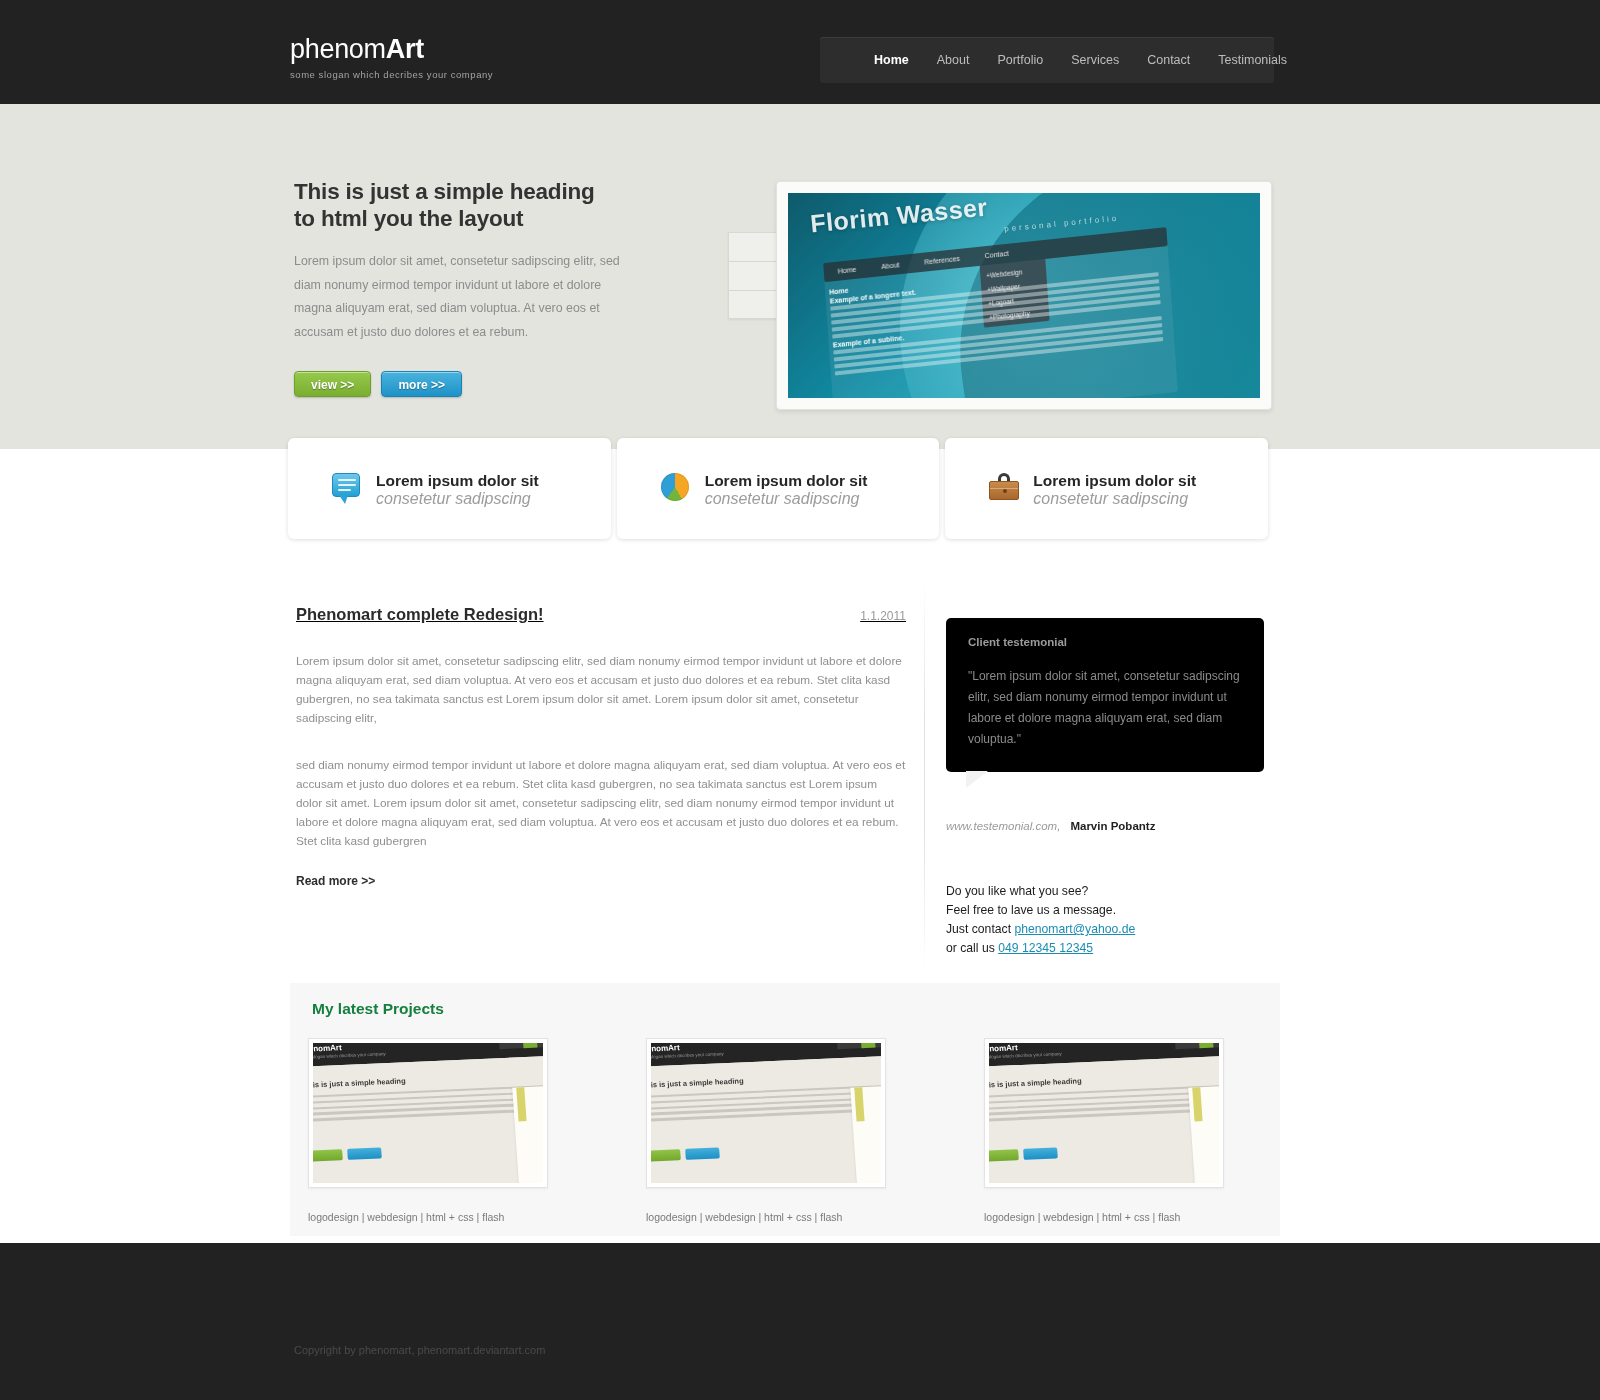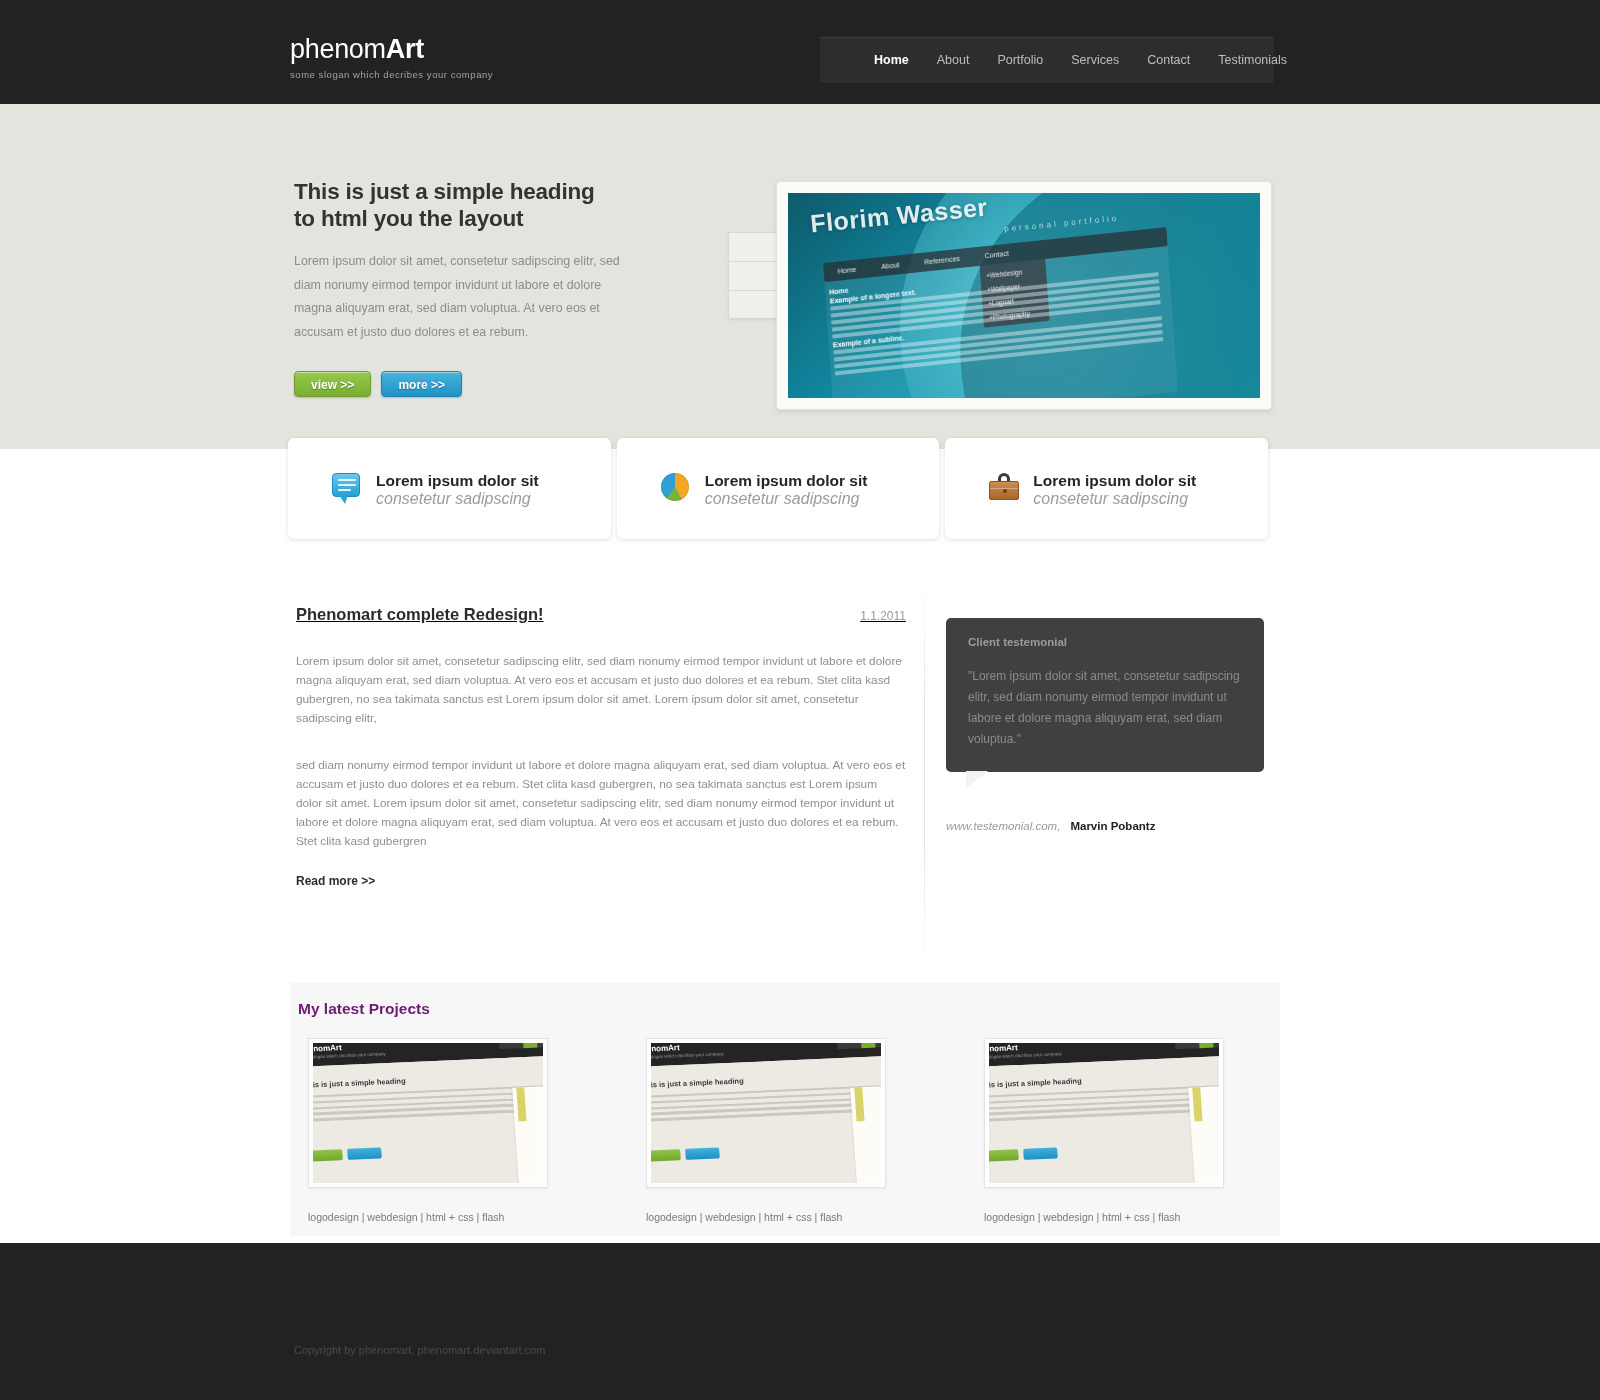--- a/index.html
+++ b/index.html
@@ -227,21 +227,21 @@
     font-size: 12px; font-weight: 700; color: #2e2e2e; text-decoration: none;
   }
 
   .sep {
     position: absolute; left: 924px; top: 580px; width: 1px; height: 390px;
     background: linear-gradient(#ffffff, #e2e2e2 35%, #e2e2e2 65%, #ffffff);
   }
 
   .aside { position: absolute; left: 946px; top: 618px; width: 318px; }
   .quote {
-    position: relative; background: #404040; border-radius: 5px;
+    position: relative; background: #000000; border-radius: 5px;
     padding: 18px 22px 22px 22px;
   }
   .quote::after {
     content: ""; position: absolute; left: 20px; bottom: -16px;
     border-left: 0 solid transparent; border-right: 22px solid transparent;
     border-top: 17px solid #f2f2f2;
   }
   .quote-label { font-size: 11.5px; font-weight: 700; color: #9b9b9b; }
   .quote-text { font-size: 12px; color: #8b8b8b; line-height: 21px; margin-top: 18px; }
   .quote-by { margin-top: 48px; font-size: 11.5px; white-space: nowrap; }
@@ -250,22 +250,22 @@
 
   .contact { margin-top: 50px; font-size: 12.2px; color: #1c1c1c; line-height: 19px; }
   .contact a { color: #1a8cb4; text-decoration: underline; }
 
   
   .projects {
     position: absolute; left: 290px; top: 983px; width: 990px; height: 253px;
     background: #f7f7f7;
   }
   .projects-title {
-    position: absolute; left: 8px; top: 17px;
-    font-size: 15.5px; font-weight: 700; color: #701a75;
+    position: absolute; left: 22px; top: 17px;
+    font-size: 15.5px; font-weight: 700; color: #15803d;
   }
   .proj-row { position: absolute; left: 18px; top: 55px; display: flex; gap: 18px; }
   .proj-item { width: 320px; }
   .proj-thumb {
     width: 240px; height: 150px; background: #ffffff;
     border: 1px solid #e3e3e3; padding: 4px;
     box-shadow: 0 1px 2px rgba(0,0,0,.06);
     position: relative; overflow: hidden;
   }
   .mini { position: absolute; inset: 4px; overflow: hidden; background: #eceae3; }
@@ -436,20 +436,26 @@
   </div>
 
   <div class="aside">
     <div class="quote">
       <div class="quote-label">Client testemonial</div>
       <div class="quote-text">"Lorem ipsum dolor sit amet, consetetur sadipscing elitr, sed diam nonumy eirmod tempor invidunt ut labore et dolore magna aliquyam erat, sed diam voluptua."</div>
     </div>
     <div class="quote-by">
       <span class="site">www.testemonial.com,</span><span class="name">Marvin Pobantz</span>
     </div>
+    <div class="contact">
+      <div>Do you like what you see?</div>
+      <div>Feel free to lave us a message.</div>
+      <div><span>Just contact</span> <a href="#">phenomart@yahoo.de</a></div>
+      <div><span>or call us</span> <a href="#">049 12345 12345</a></div>
+    </div>
   </div>
 
   <div class="projects">
     <div class="projects-title">My latest Projects</div>
     <div class="proj-row">
 
       <div class="proj-item">
         <div class="proj-thumb">
           <div class="mini">
             <div class="mini-inner">

